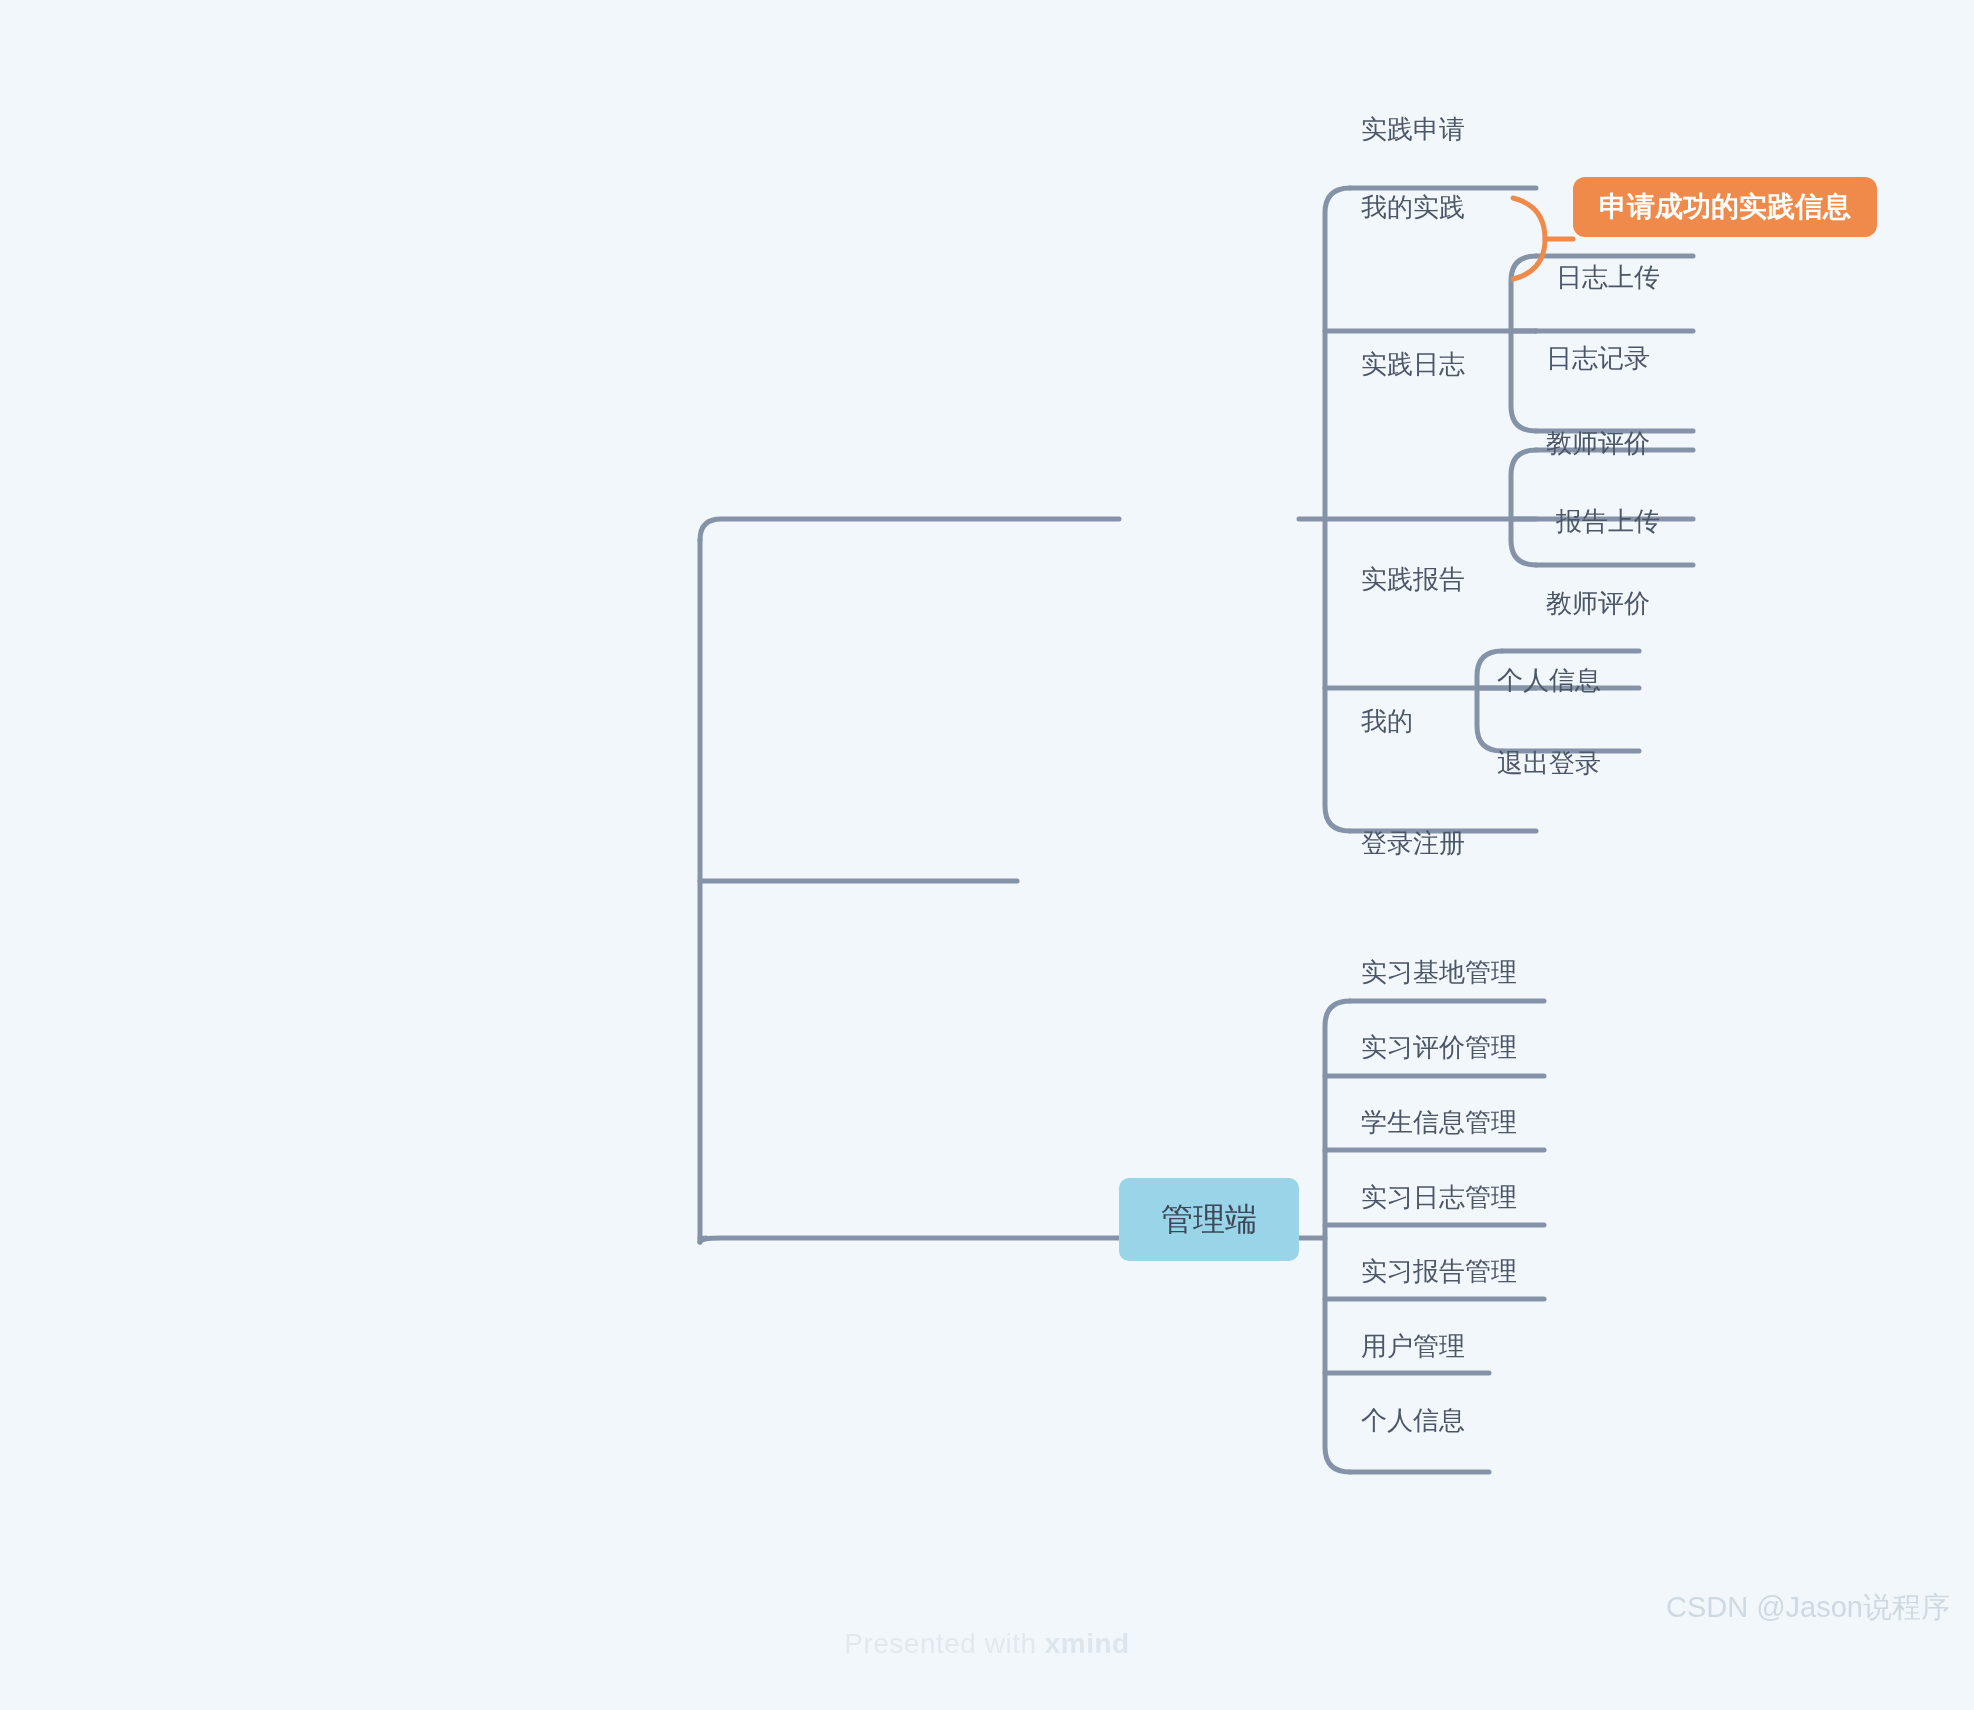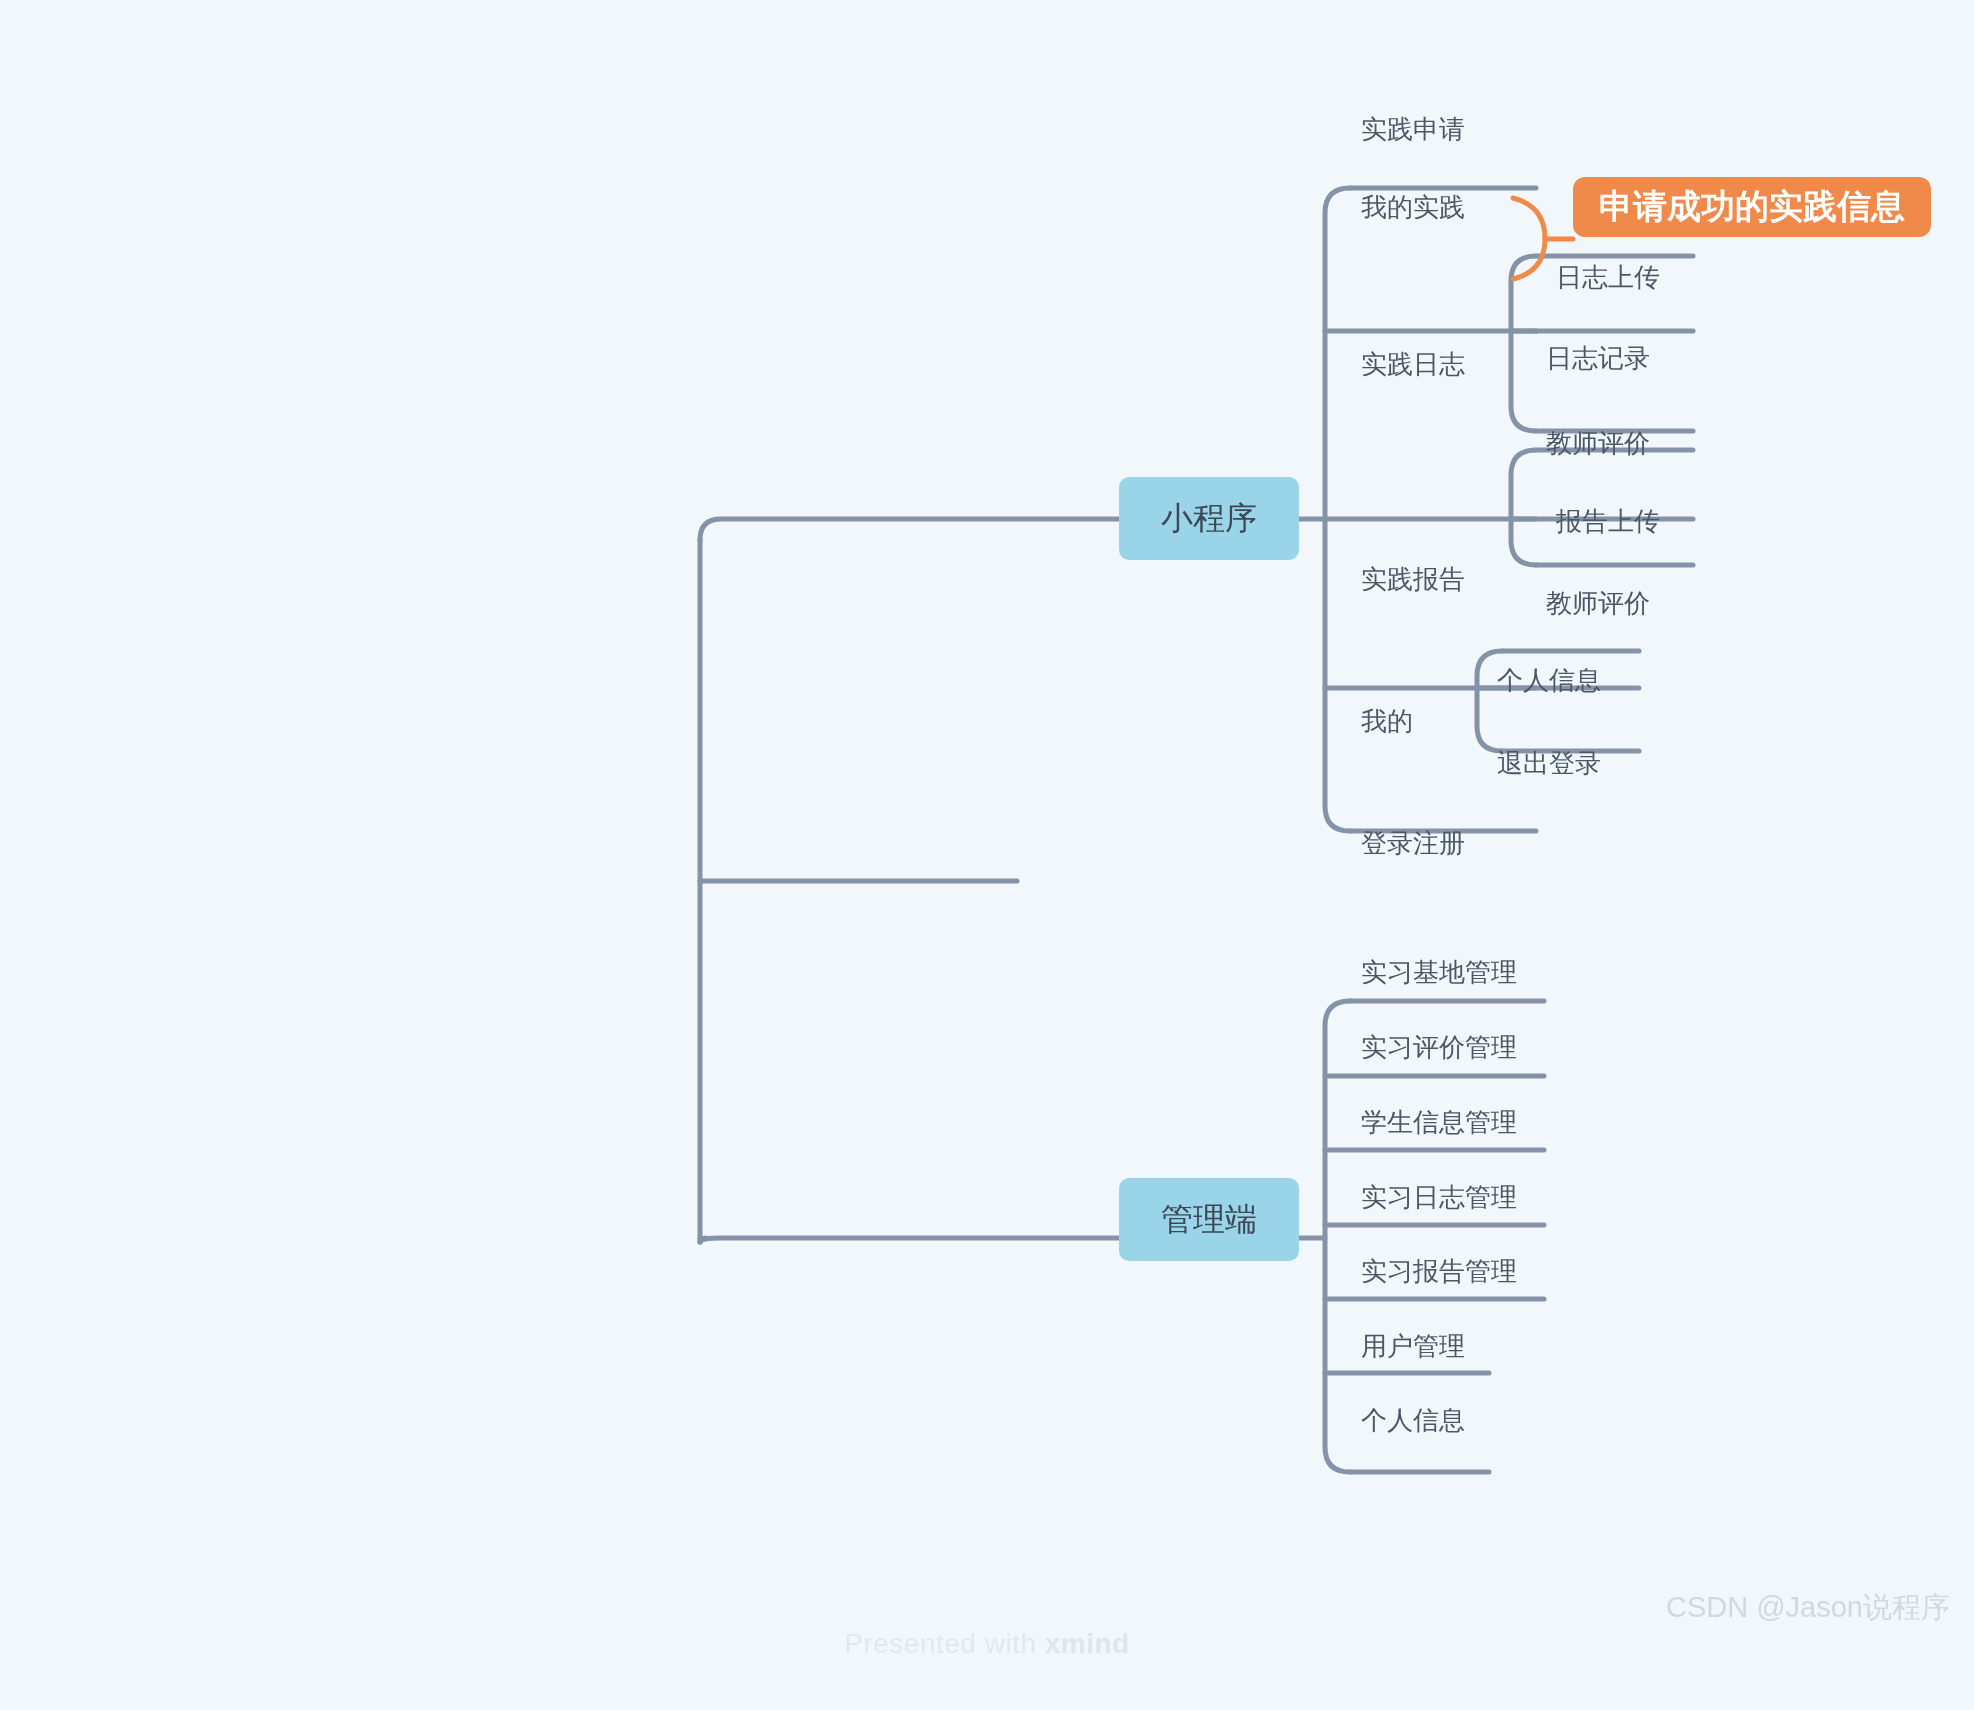--- a/index.html
+++ b/index.html
@@ -74,21 +74,21 @@
   }
   .callout {
     position: absolute;
     left: 1573px;
     top: 177px;
     height: 60px;
     padding: 0 26px;
     background: #f08a4b;
     border-radius: 12px;
     color: #ffffff;
-    font-size: 34px;
+    font-size: 28px;
     font-weight: bold;
     display: flex;
     align-items: center;
     justify-content: center;
     white-space: nowrap;
   }
   .footer-xmind {
     position: absolute;
     left: 0;
     top: 1628px;
@@ -164,23 +164,20 @@
       <path d="M 1350 1472 L 1489 1472"></path>
     </g>
 
     <g fill="none" stroke="#f08a4b" stroke-width="5" stroke-linecap="round">
       <path d="M 1513 198 Q 1545 206 1545 239 Q 1545 271 1513 279"></path>
       <path d="M 1545 239 L 1573 239"></path>
     </g>
   </svg>
 
 
-  <div class="node branch-node branch-mp">
-    <span>小程序</span>
-  </div>
 
   <div class="node branch-node branch-admin">
     <span>管理端</span>
   </div>
 
   <div class="leaf" style="left:1361px; top:116px;">实践申请</div>
 
   <div class="leaf" style="left:1361px; top:194px;">我的实践</div>
 
   <div class="leaf" style="left:1361px; top:351px;">实践日志</div>

